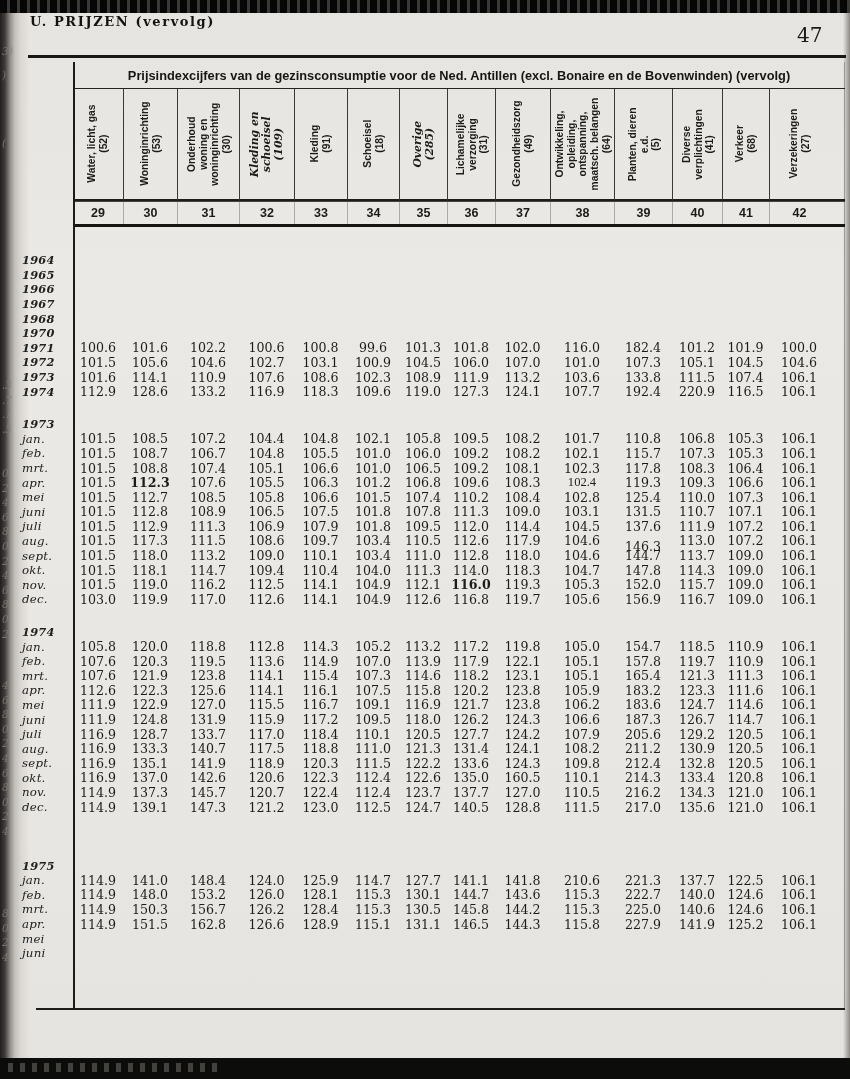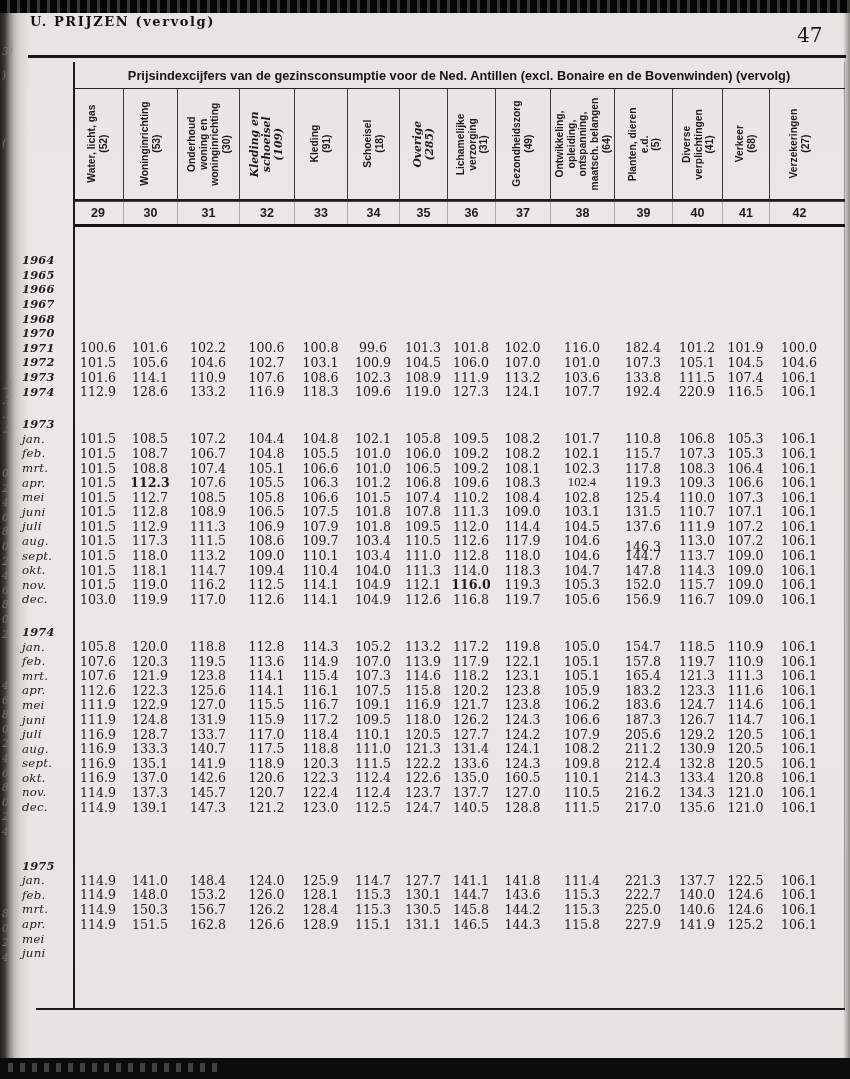--- a/index.html
+++ b/index.html
@@ -675,21 +675,21 @@
             <div class="lab">jan.</div>
             <div class="cell" style="width: 50px;">114.9</div>
             <div class="cell" style="width: 54px;">141.0</div>
             <div class="cell" style="width: 62px;">148.4</div>
             <div class="cell" style="width: 55px;">124.0</div>
             <div class="cell" style="width: 53px;">125.9</div>
             <div class="cell" style="width: 52px;">114.7</div>
             <div class="cell" style="width: 48px;">127.7</div>
             <div class="cell" style="width: 48px;">141.1</div>
             <div class="cell" style="width: 55px;">141.8</div>
-            <div class="cell" style="width: 64px;">111.4</div>
+            <div class="cell" style="width: 64px;">210.6</div>
             <div class="cell" style="width: 58px;">221.3</div>
             <div class="cell" style="width: 50px;">137.7</div>
             <div class="cell" style="width: 47px;">122.5</div>
             <div class="cell" style="width: 76px;">106.1</div>
           </div>
           <div class="trow">
             <div class="lab">feb.</div>
             <div class="cell" style="width: 50px;">114.9</div>
             <div class="cell" style="width: 54px;">148.0</div>
             <div class="cell" style="width: 62px;">153.2</div>

